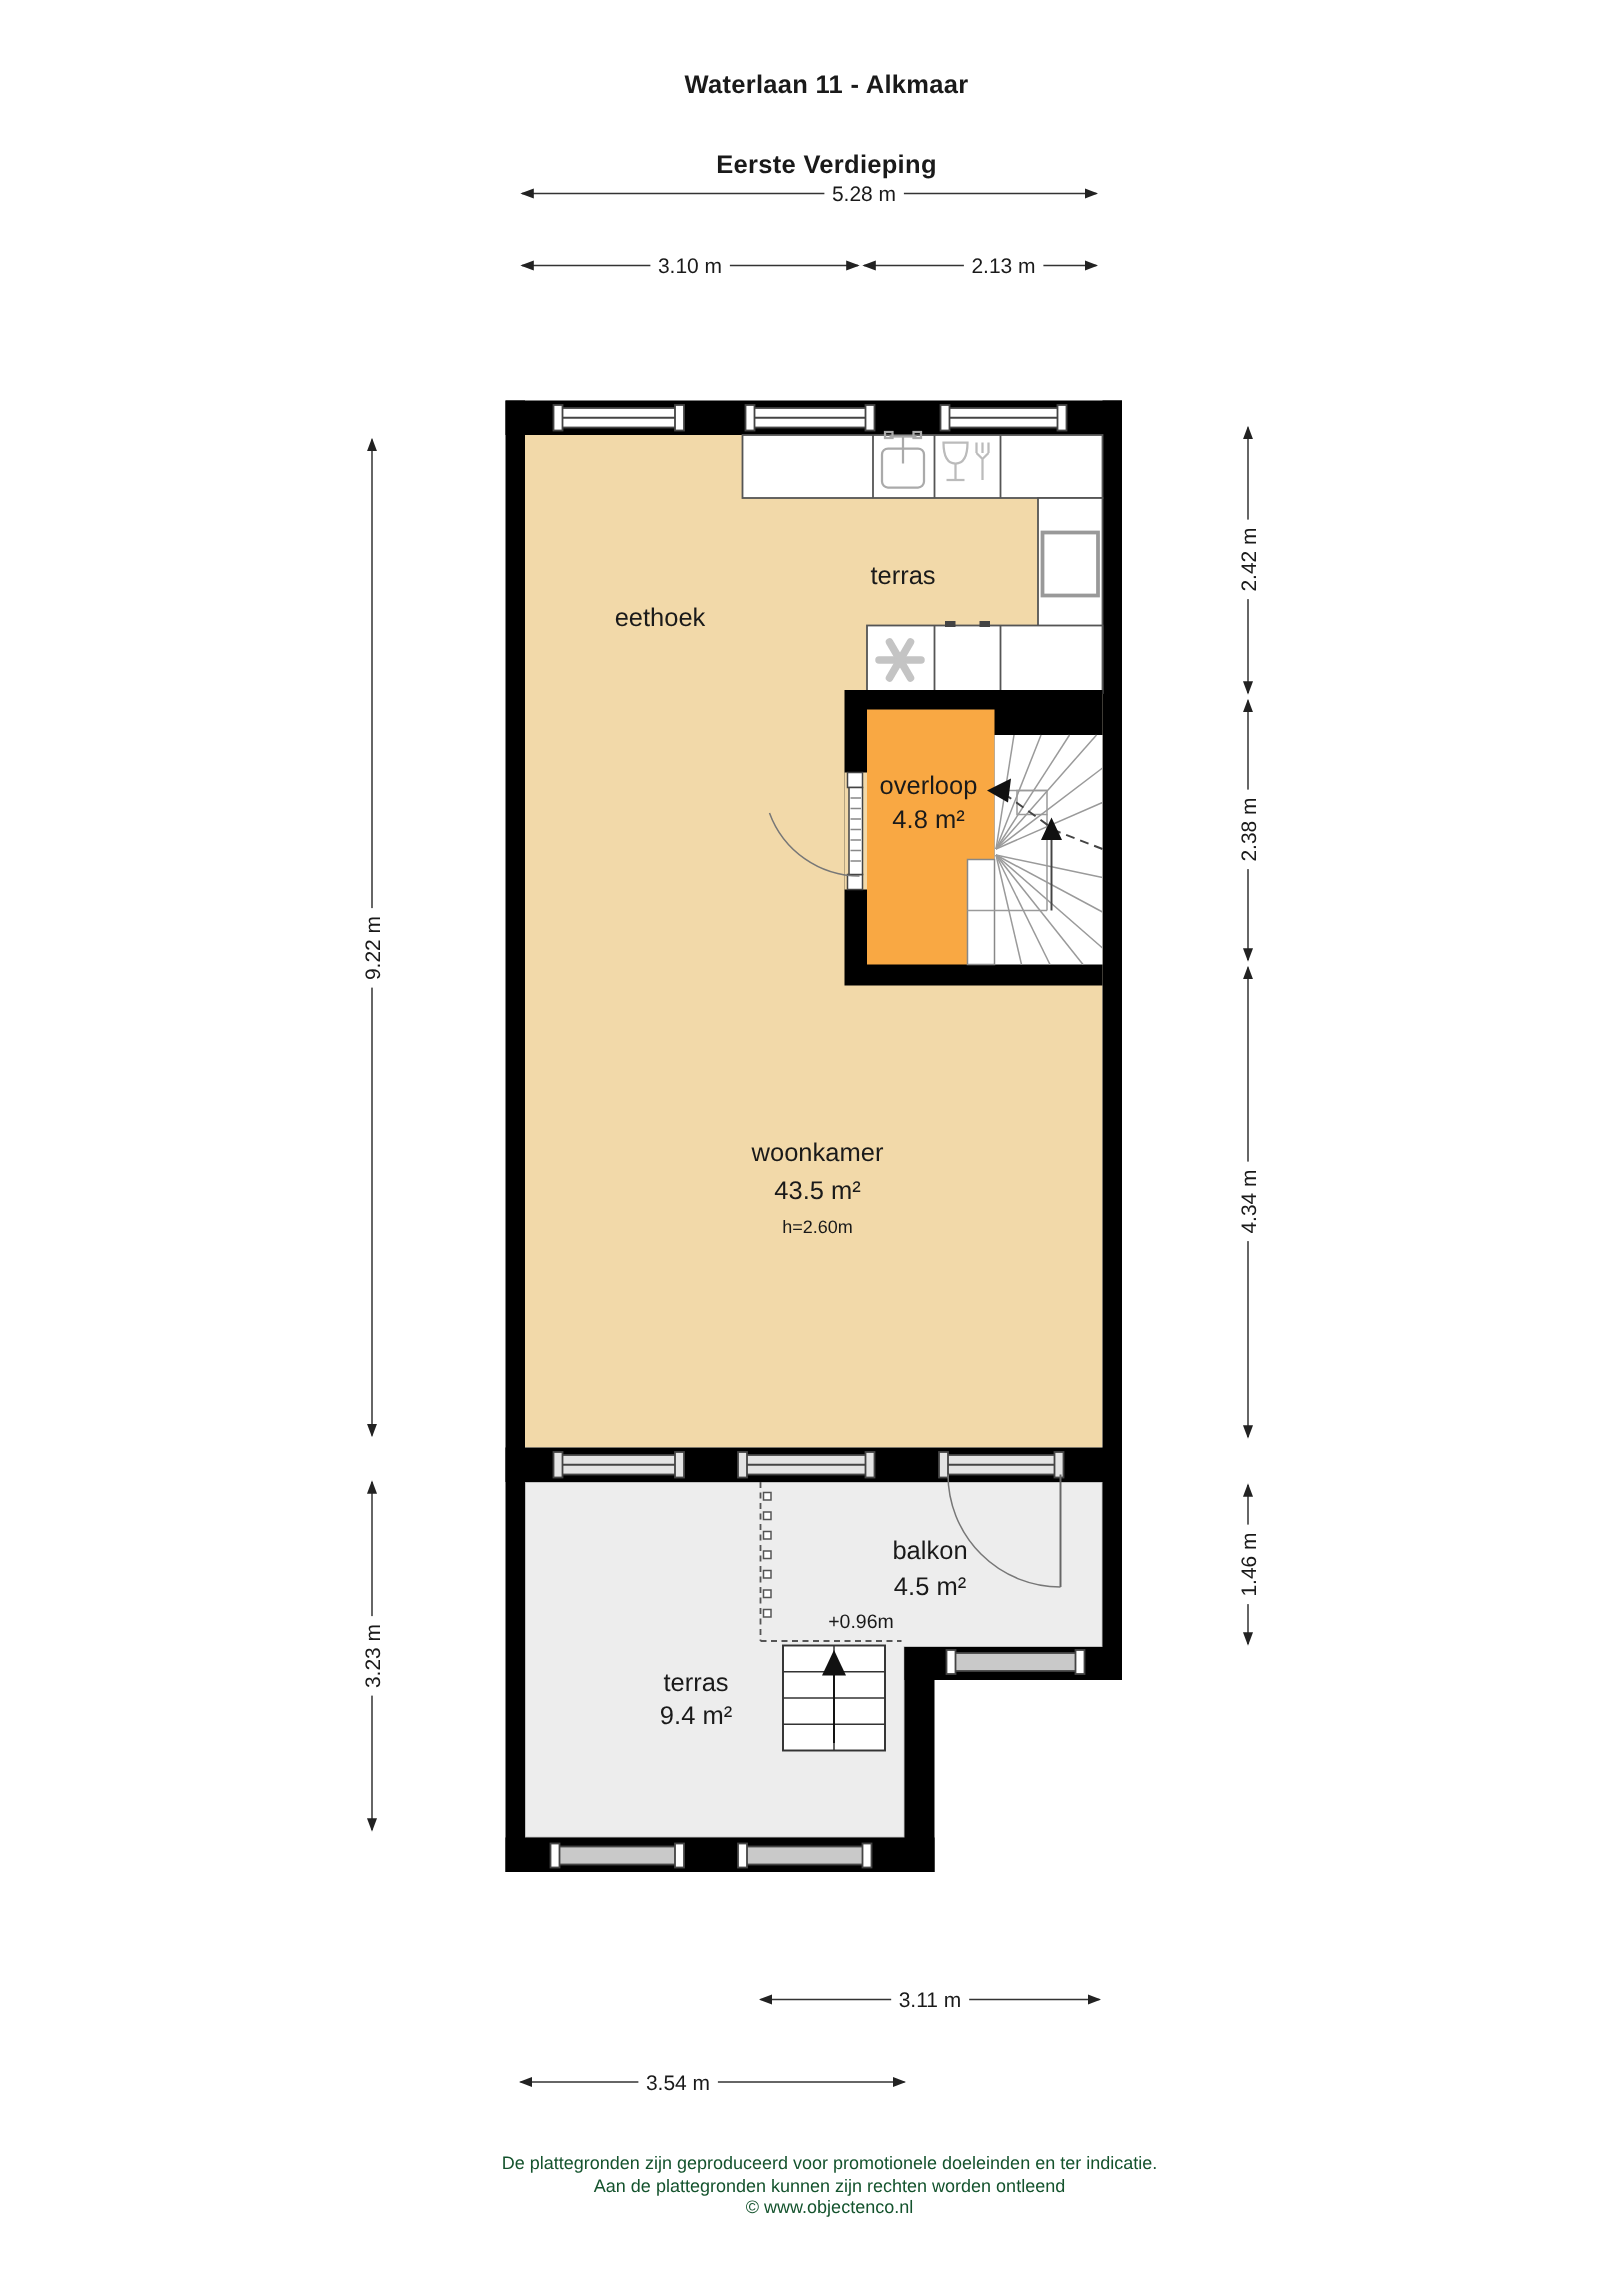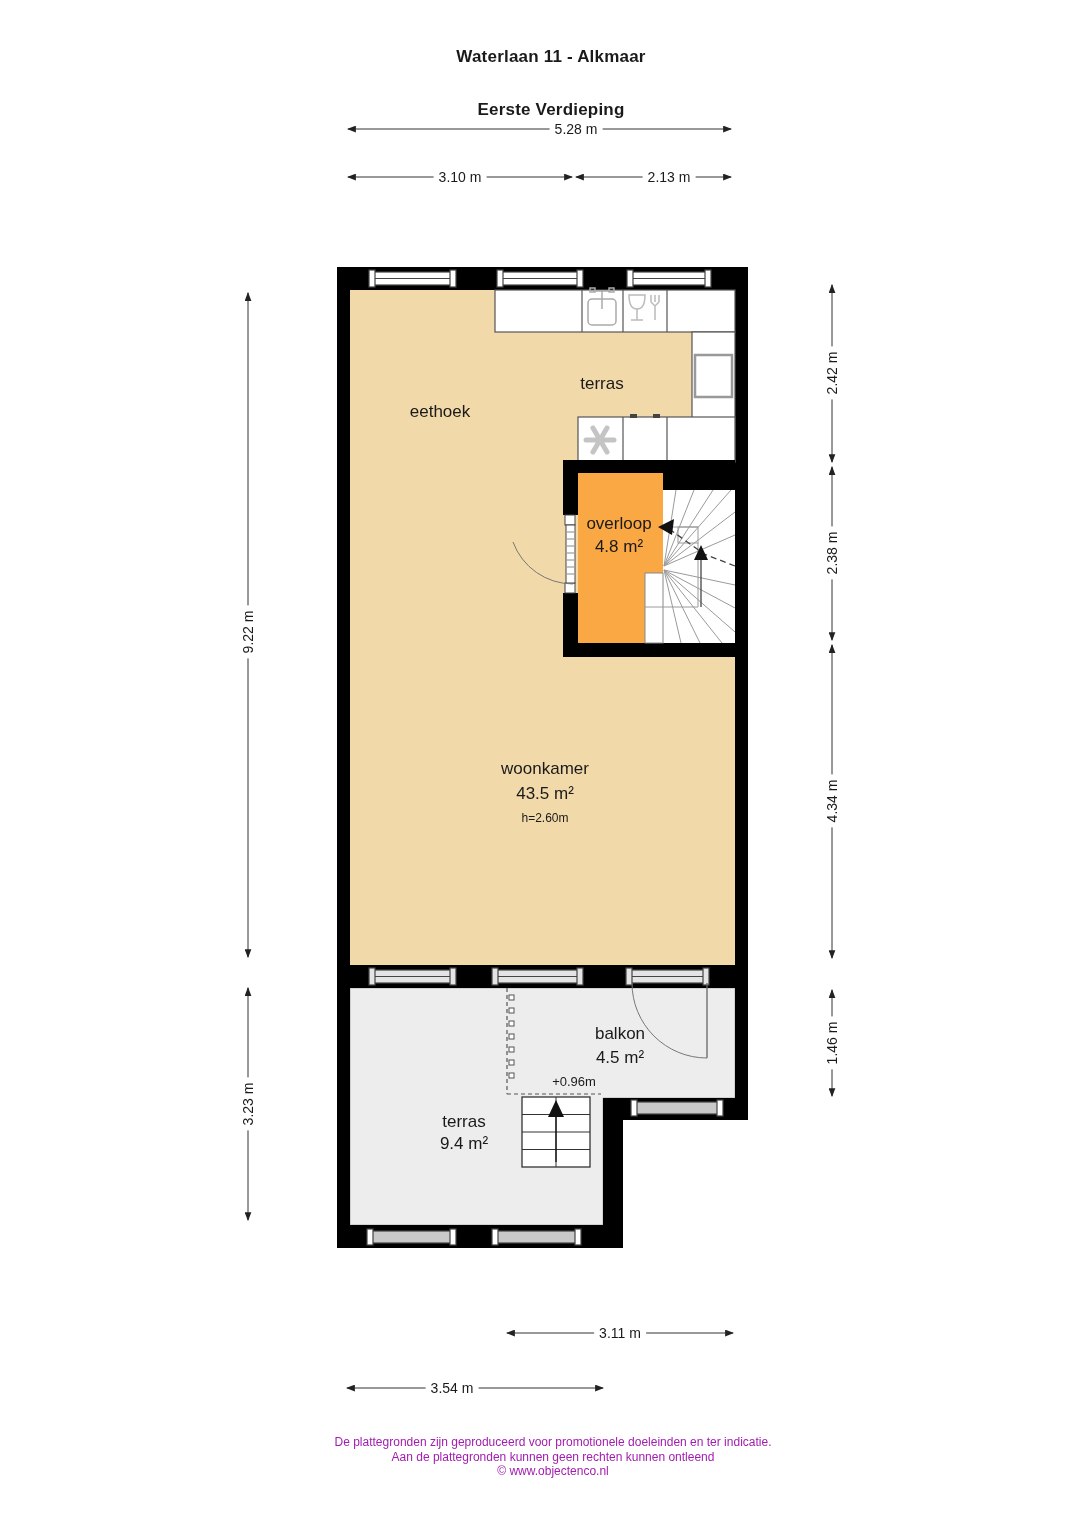--- a/index.html
+++ b/index.html
@@ -6,21 +6,21 @@
   .page{position:relative;width:1080px;height:1527px;background:#fff;overflow:hidden;
         font-family:"Liberation Sans",sans-serif;color:#1a1a1a;}
   .abs{position:absolute;transform:translate(-50%,-50%);white-space:nowrap;}
   .title-line{font-size:17px;font-weight:bold;letter-spacing:.2px;}
   .room-name{font-size:17px;}
   .room-area{font-size:17px;}
   .room-sub{font-size:12px;}
   .level-note{font-size:13px;margin-left:24px;}
   .dim{font-size:14px;background:#fff;padding:0 5px;}
   .dim-v{transform:translate(-50%,-50%) rotate(-90deg);}
-  .footer-line{font-size:12px;color:#a21caf;}
+  .footer-line{font-size:12px;color:#14532d;}
   svg{position:absolute;left:0;top:0;}
 </style>
 </head>
 <body>
 
 <div class="page">
 
   <svg width="1080" height="1527" viewBox="0 0 1080 1527">
     <defs>
       <marker id="da" orient="auto-start-reverse" refX="7" refY="3" markerWidth="9" markerHeight="7" viewBox="0 0 8 6">
@@ -225,16 +225,16 @@
   <div class="abs room-name" style="left:545px;top:769px;">woonkamer</div>
   <div class="abs room-area" style="left:545px;top:794px;">43.5 m²</div>
   <div class="abs room-sub" style="left:545px;top:818px;">h=2.60m</div>
   <div class="abs room-name" style="left:620px;top:1034px;">balkon</div>
   <div class="abs room-area" style="left:620px;top:1058px;">4.5 m²</div>
   <div class="abs room-name" style="left:464px;top:1122px;">terras</div>
   <div class="abs room-area" style="left:464px;top:1144px;">9.4 m²</div>
   <div class="abs level-note" style="left:550px;top:1081px;">+0.96m</div>
 
   <div class="abs footer-line" style="left:553px;top:1442px;">De plattegronden zijn geproduceerd voor promotionele doeleinden en ter indicatie.</div>
-  <div class="abs footer-line" style="left:553px;top:1457px;">Aan de plattegronden kunnen geen rechten kunnen ontleend</div>
+  <div class="abs footer-line" style="left:553px;top:1457px;">Aan de plattegronden kunnen zijn rechten worden ontleend</div>
   <div class="abs footer-line" style="left:553px;top:1471px;">© www.objectenco.nl</div>
 
 </div>
 
 </body></html>

